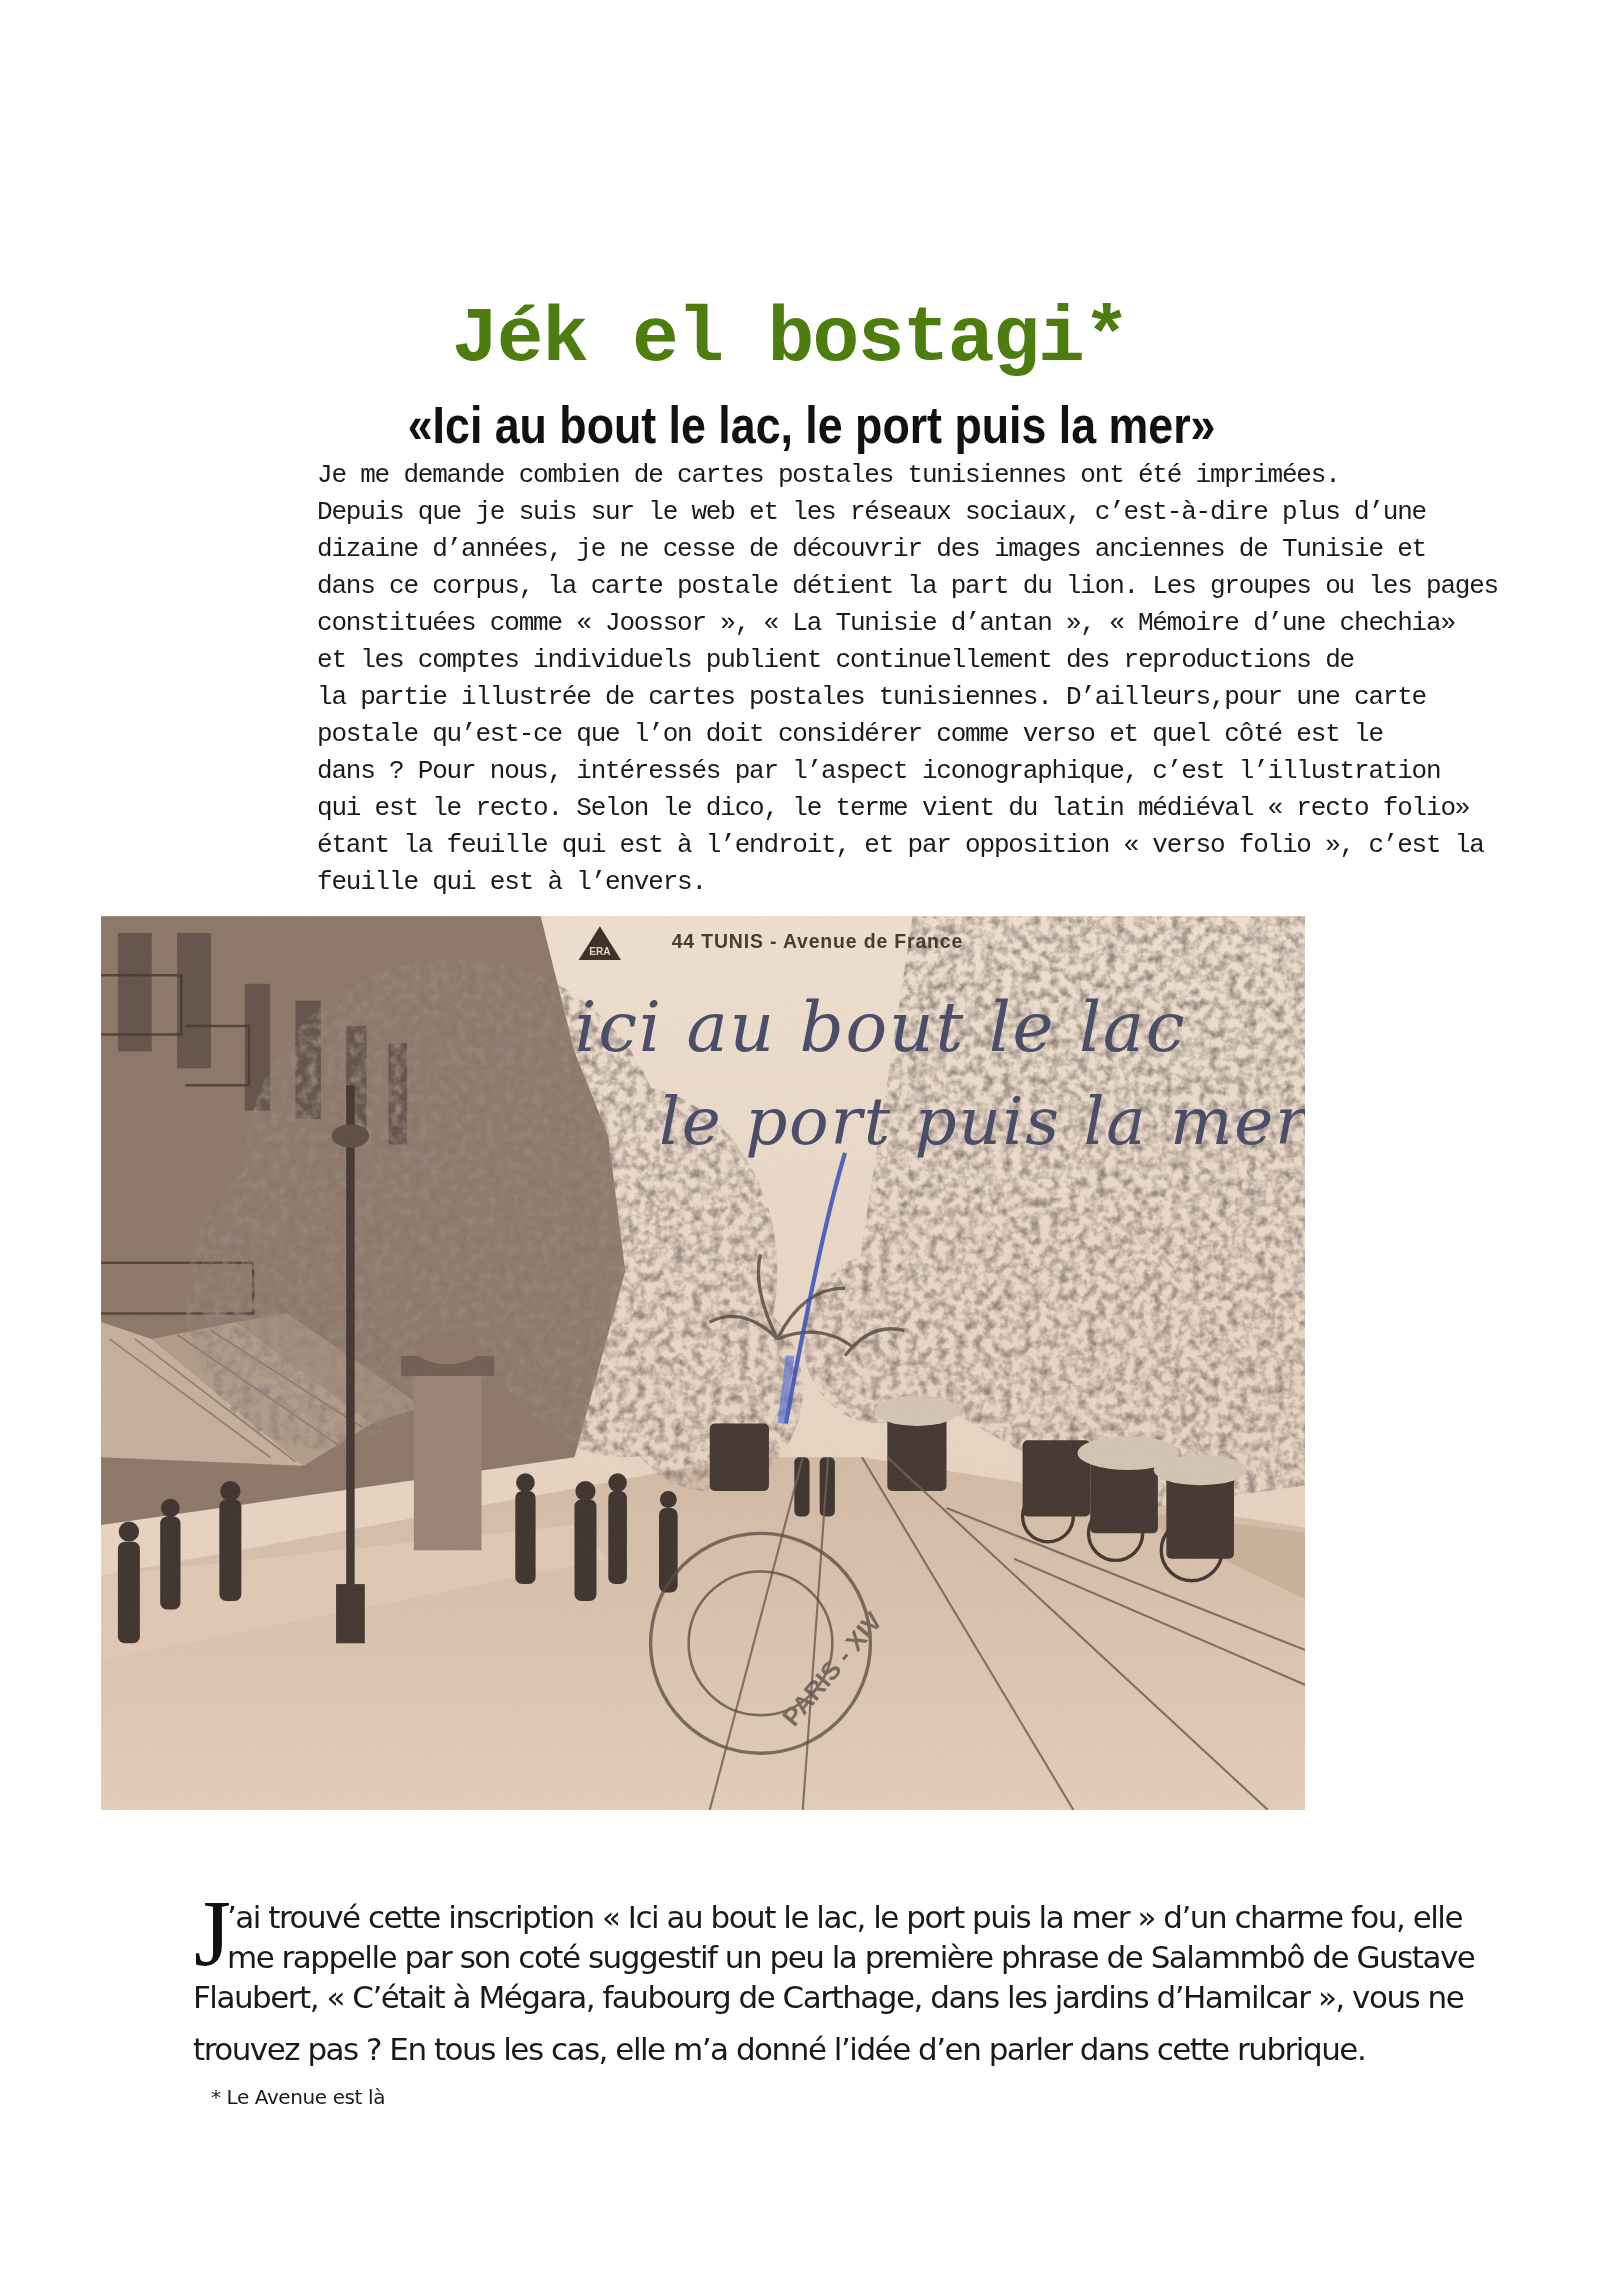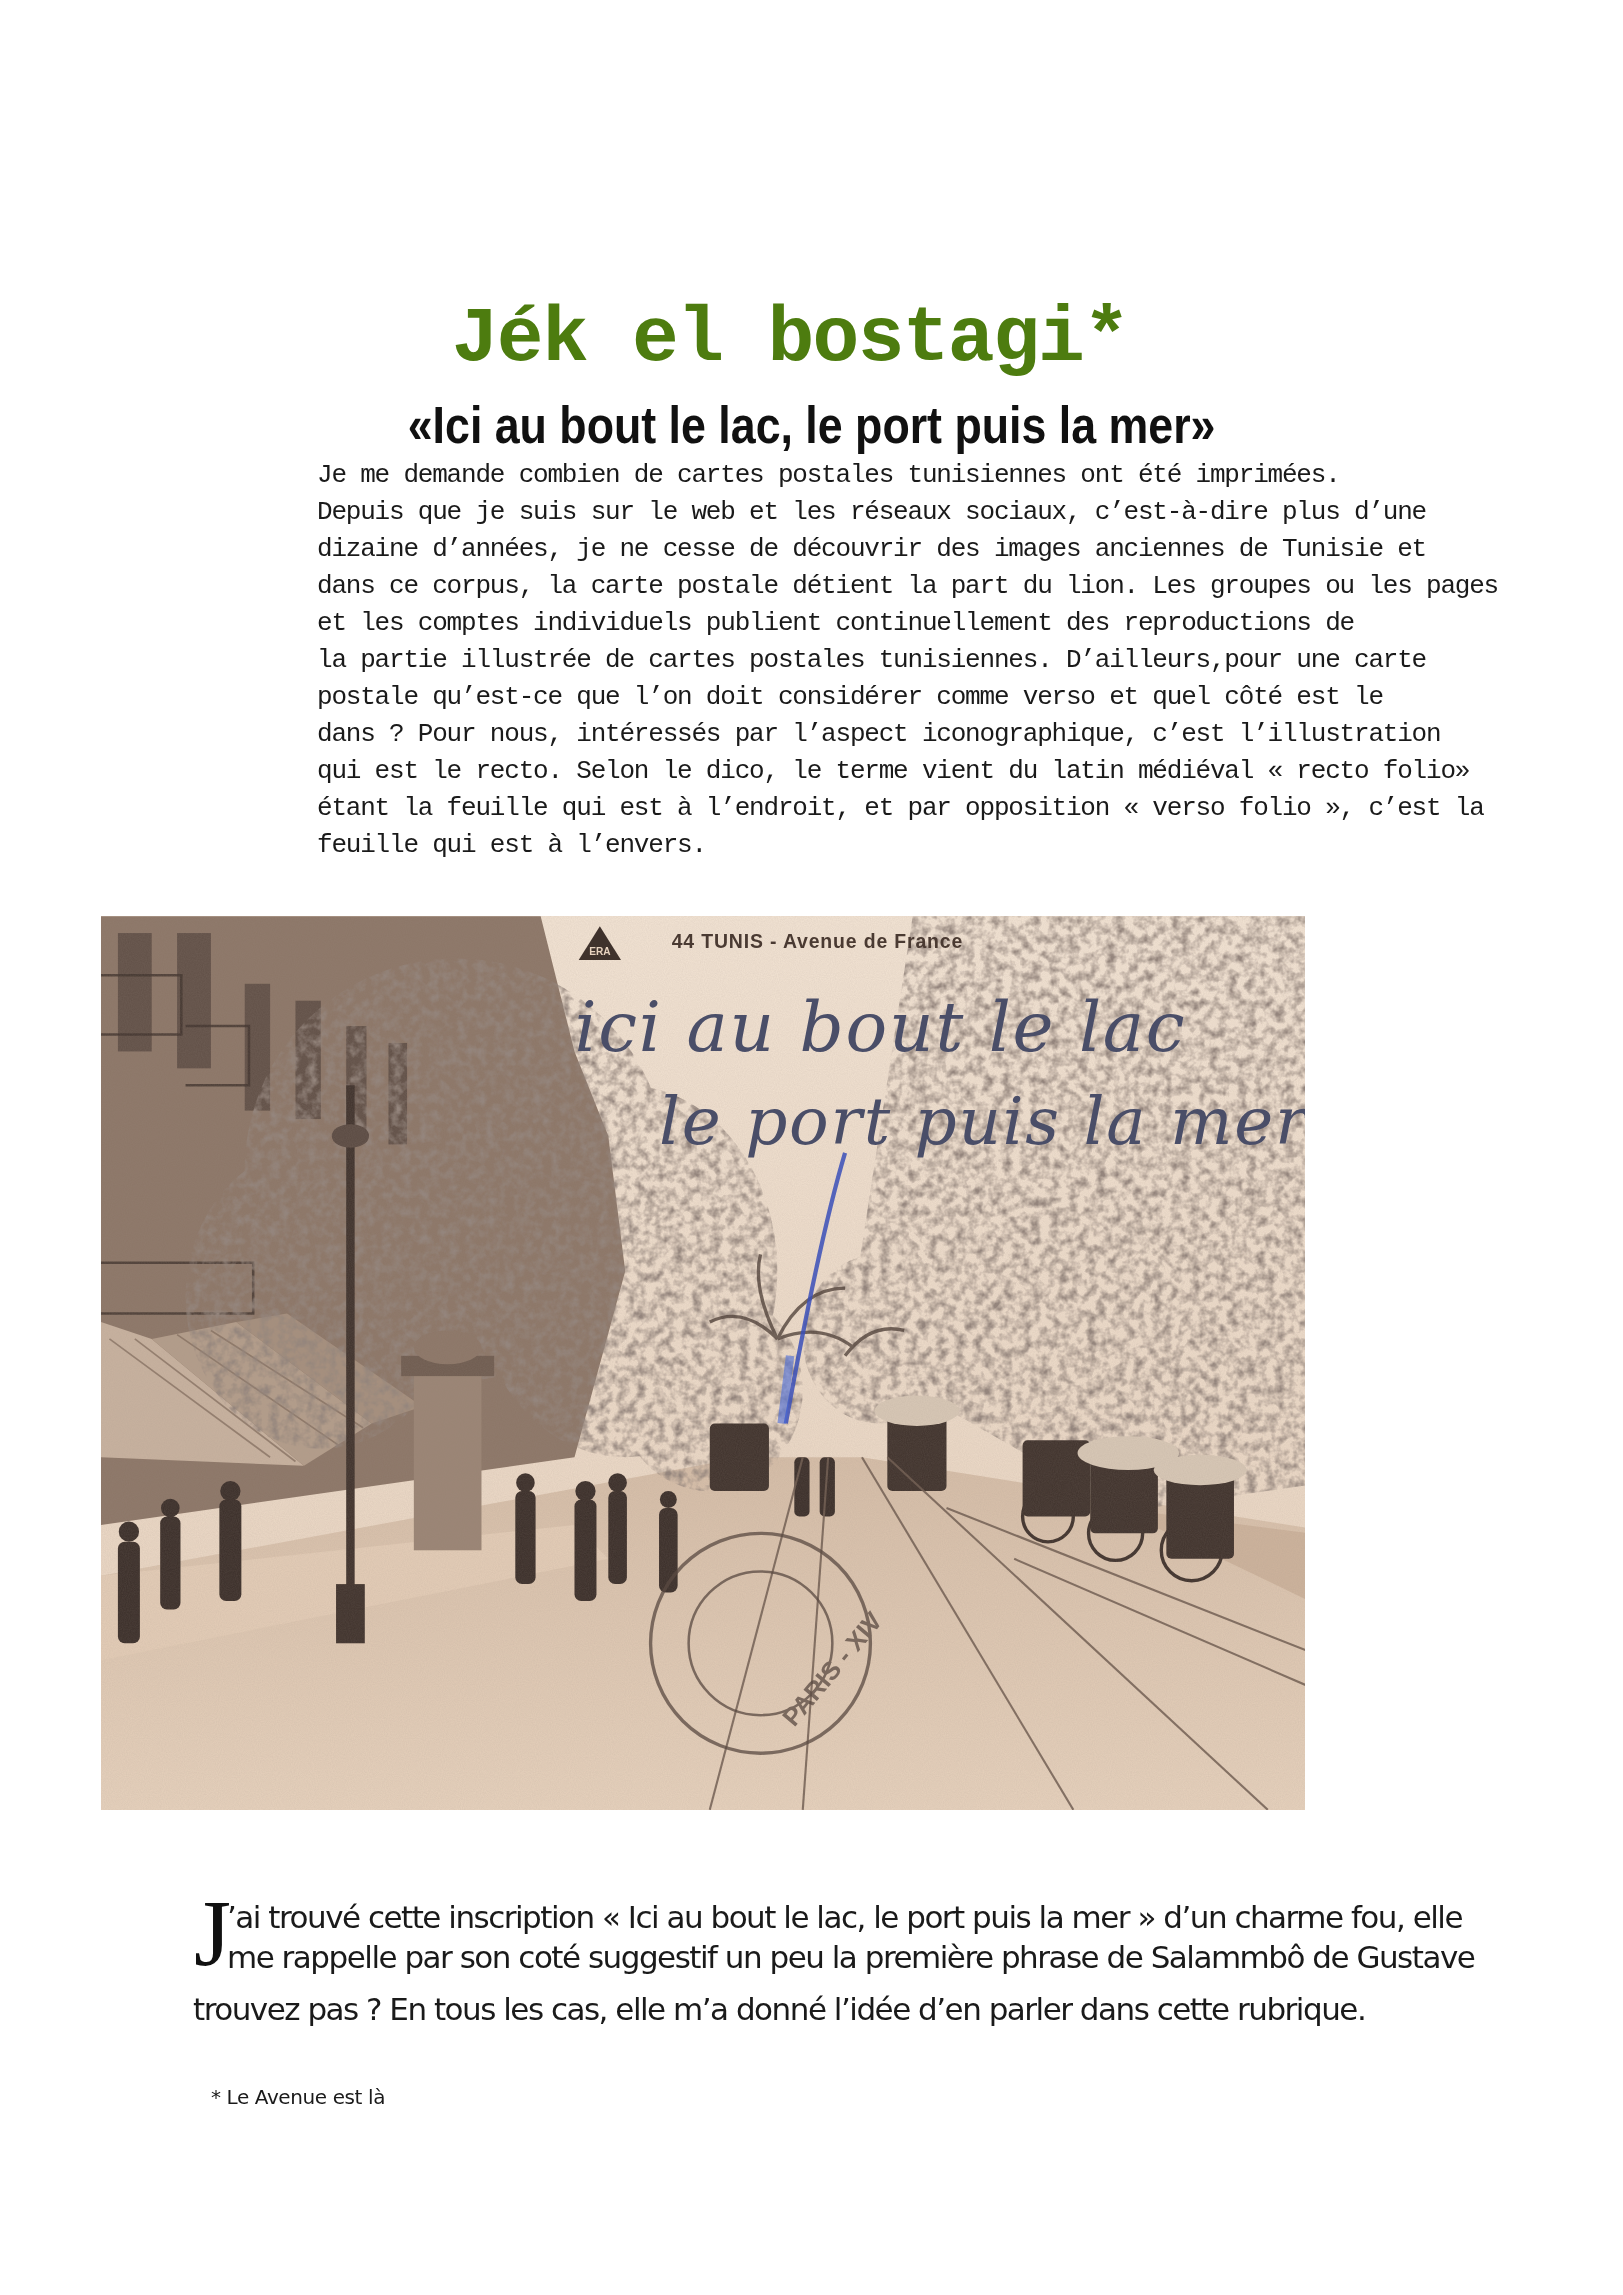--- a/index.html
+++ b/index.html
@@ -66,20 +66,21 @@
 <div>
 
   <h1 class="title">Jék el bostagi*</h1>
   <h2 class="subtitle">«Ici au bout le lac, le port puis la mer»</h2>
 
   <div class="intro">
     <span class="ln">Je me demande combien de cartes postales tunisiennes ont été imprimées.</span>
     <span class="ln">Depuis que je suis sur le web et les réseaux sociaux, c’est-à-dire plus d’une</span>
     <span class="ln">dizaine d’années, je ne cesse de découvrir des images anciennes de Tunisie et</span>
     <span class="ln">dans ce corpus, la carte postale détient la part du lion. Les groupes ou les pages</span>
+    <span class="ln">constituées comme « Joossor », « La Tunisie d’antan », « Mémoire d’une chechia»</span>
     <span class="ln">et les comptes individuels publient continuellement des reproductions de</span>
     <span class="ln">la partie illustrée de cartes postales tunisiennes. D’ailleurs,pour une carte</span>
     <span class="ln">postale qu’est-ce que l’on doit considérer comme verso et quel côté est le</span>
     <span class="ln">dans ? Pour nous, intéressés par l’aspect iconographique, c’est l’illustration</span>
     <span class="ln">qui est le recto.  Selon le dico, le terme vient du latin médiéval « recto folio»</span>
     <span class="ln">étant la feuille qui est à l’endroit, et par opposition « verso folio », c’est la</span>
     <span class="ln last">feuille qui est à l’envers.</span>
   </div>
 
   <div class="photo">
@@ -233,18 +234,19 @@
         <circle cx="780" cy="860" r="85" stroke="#5a4a42" stroke-width="3" fill="none"></circle>
         <text x="820" y="960" font-family="Liberation Sans, sans-serif" font-size="30" font-weight="bold" fill="#5a4a42" transform="rotate(-50 820 960)">PARIS - XIV</text>
       </g>
     </svg>
   </div>
 
   <div class="dropcap">J</div>
   <div class="body2">
     <span class="ln indent">’ai trouvé cette inscription « Ici au bout le lac, le port puis la mer » d’un charme fou, elle</span>
     <span class="ln indent">me rappelle par son coté suggestif un peu la première phrase de Salammbô de Gustave</span>
+    <span class="ln">Flaubert, « C’était à Mégara, faubourg de Carthage, dans les jardins d’Hamilcar », vous ne</span>
     <span class="ln last">trouvez pas ? En tous les cas, elle m’a donné l’idée d’en parler dans cette rubrique.</span>
   </div>
 
   <div class="footnote">* Le Avenue est là</div>
 </div>
 
 
 </body></html>

